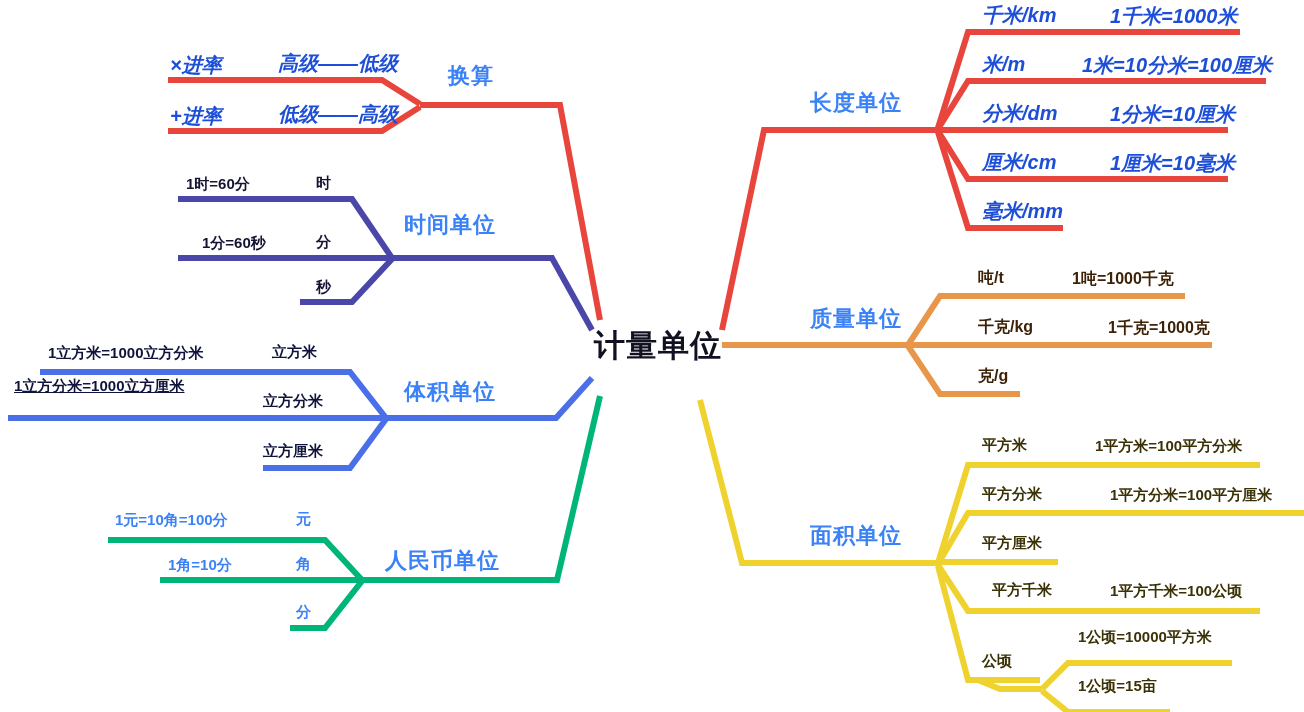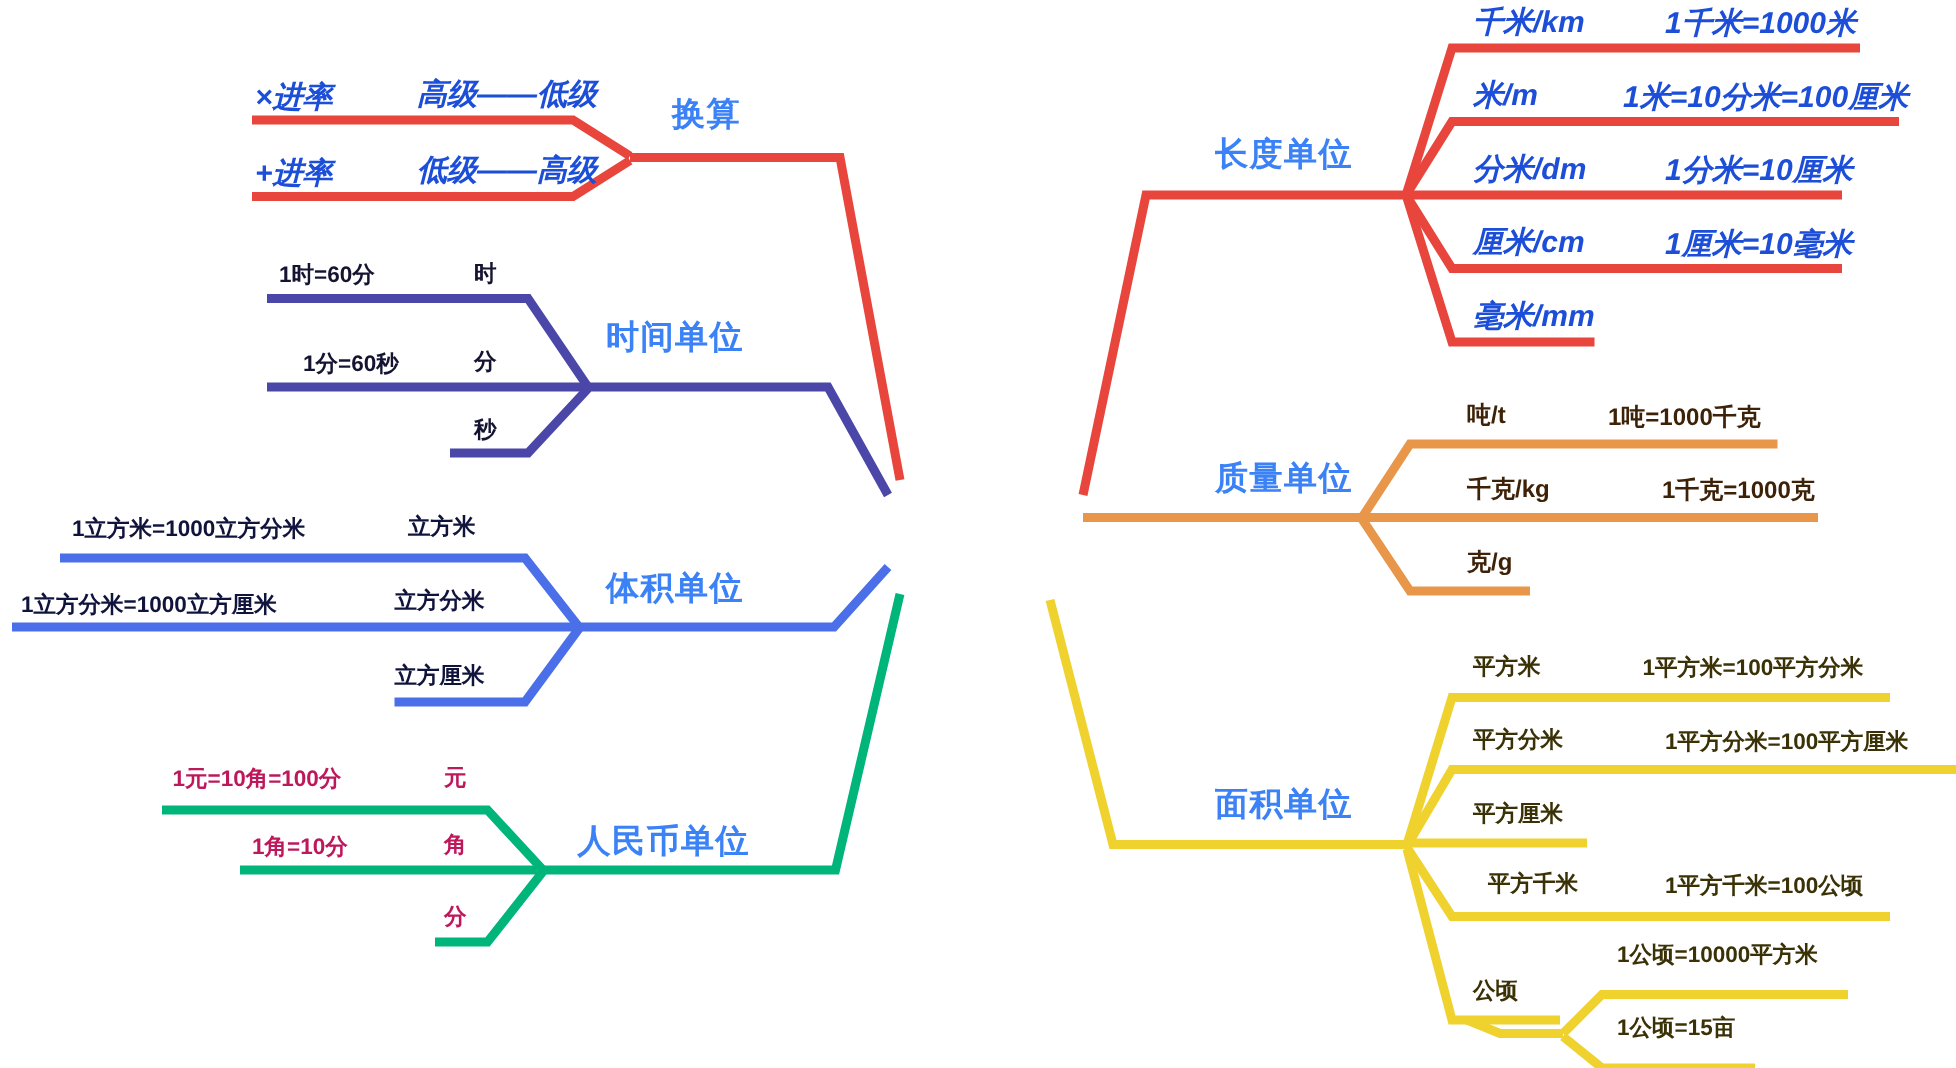--- a/index.html
+++ b/index.html
@@ -5,21 +5,21 @@
   html,body{margin:0;padding:0;background:#ffffff;}
   body{width:1304px;height:712px;font-family:"Liberation Sans","DejaVu Sans",sans-serif;overflow:hidden;}
   #stage{position:relative;width:1304px;height:712px;background:#fff;}
   svg.lines{position:absolute;left:0;top:0;width:1304px;height:712px;}
   .lbl{position:absolute;white-space:nowrap;font-weight:bold;line-height:1;}
   .center-node{font-size:31px;color:#111122;font-weight:bold;letter-spacing:1px;}
   .branch-title{font-size:22px;color:#3b82f6;font-weight:bold;letter-spacing:1px;}
   .node-red{font-size:20px;color:#1d4ed8;font-style:italic;}
   .node-purple{font-size:15px;color:#141432;text-align:center;}
   .node-blue{font-size:15px;color:#10143c;}
-  .node-green{font-size:15px;color:#be185d;}
+  .node-green{font-size:15px;color:#3b82f6;}
   .node-orange{font-size:16px;color:#3d2208;}
   .node-yellow{font-size:15px;color:#3a3206;}
 </style>
 </head>
 <body>
 
 <div id="stage">
 
   <svg class="lines" viewBox="0 0 1304 712">
     <g fill="none" stroke-width="6" stroke-linecap="butt" stroke-linejoin="miter">
@@ -76,38 +76,39 @@
         <path d="M938,563 L742,563 L700,400"></path>
 
         <path d="M1232,663 L1068,663 L1042,689"></path>
         <path d="M1170,712 L1068,712 L1042,691"></path>
         <path d="M1042,689 L1000,689 L978,680"></path>
       </g>
 
     </g>
   </svg>
 
+  <div class="lbl center-node" style="left:594px;top:330px;">计量单位</div>
 
   <div class="lbl branch-title" style="left:448px;top:65px;">换算</div>
   <div class="lbl node-red" style="left:170px;top:55px;">×进率</div>
   <div class="lbl node-red" style="left:278px;top:53px;">高级——低级</div>
   <div class="lbl node-red" style="left:170px;top:106px;">+进率</div>
   <div class="lbl node-red" style="left:278px;top:104px;">低级——高级</div>
 
   <div class="lbl branch-title" style="left:404px;top:214px;">时间单位</div>
   <div class="lbl node-purple" style="left:186px;top:176px;">1时=60分</div>
   <div class="lbl node-purple" style="left:316px;top:175px;">时</div>
   <div class="lbl node-purple" style="left:186px;top:235px;margin-left:16px;">1分=60秒</div>
   <div class="lbl node-purple" style="left:316px;top:234px;">分</div>
   <div class="lbl node-purple" style="left:316px;top:279px;">秒</div>
 
   <div class="lbl branch-title" style="left:404px;top:381px;">体积单位</div>
   <div class="lbl node-blue" style="left:48px;top:345px;">1立方米=1000立方分米</div>
   <div class="lbl node-blue" style="left:272px;top:344px;">立方米</div>
-  <div class="lbl node-blue" style="left:14px;top:396px;">1立方分米=1000立方厘米</div>
+  <div class="lbl node-blue" style="left:14px;top:378px;text-decoration:underline;">1立方分米=1000立方厘米</div>
   <div class="lbl node-blue" style="left:263px;top:393px;">立方分米</div>
   <div class="lbl node-blue" style="left:263px;top:443px;">立方厘米</div>
 
   <div class="lbl branch-title" style="left:385px;top:550px;">人民币单位</div>
   <div class="lbl node-green" style="left:115px;top:512px;">1元=10角=100分</div>
   <div class="lbl node-green" style="left:296px;top:511px;">元</div>
   <div class="lbl node-green" style="left:168px;top:557px;">1角=10分</div>
   <div class="lbl node-green" style="left:296px;top:556px;">角</div>
   <div class="lbl node-green" style="left:296px;top:604px;">分</div>
 

